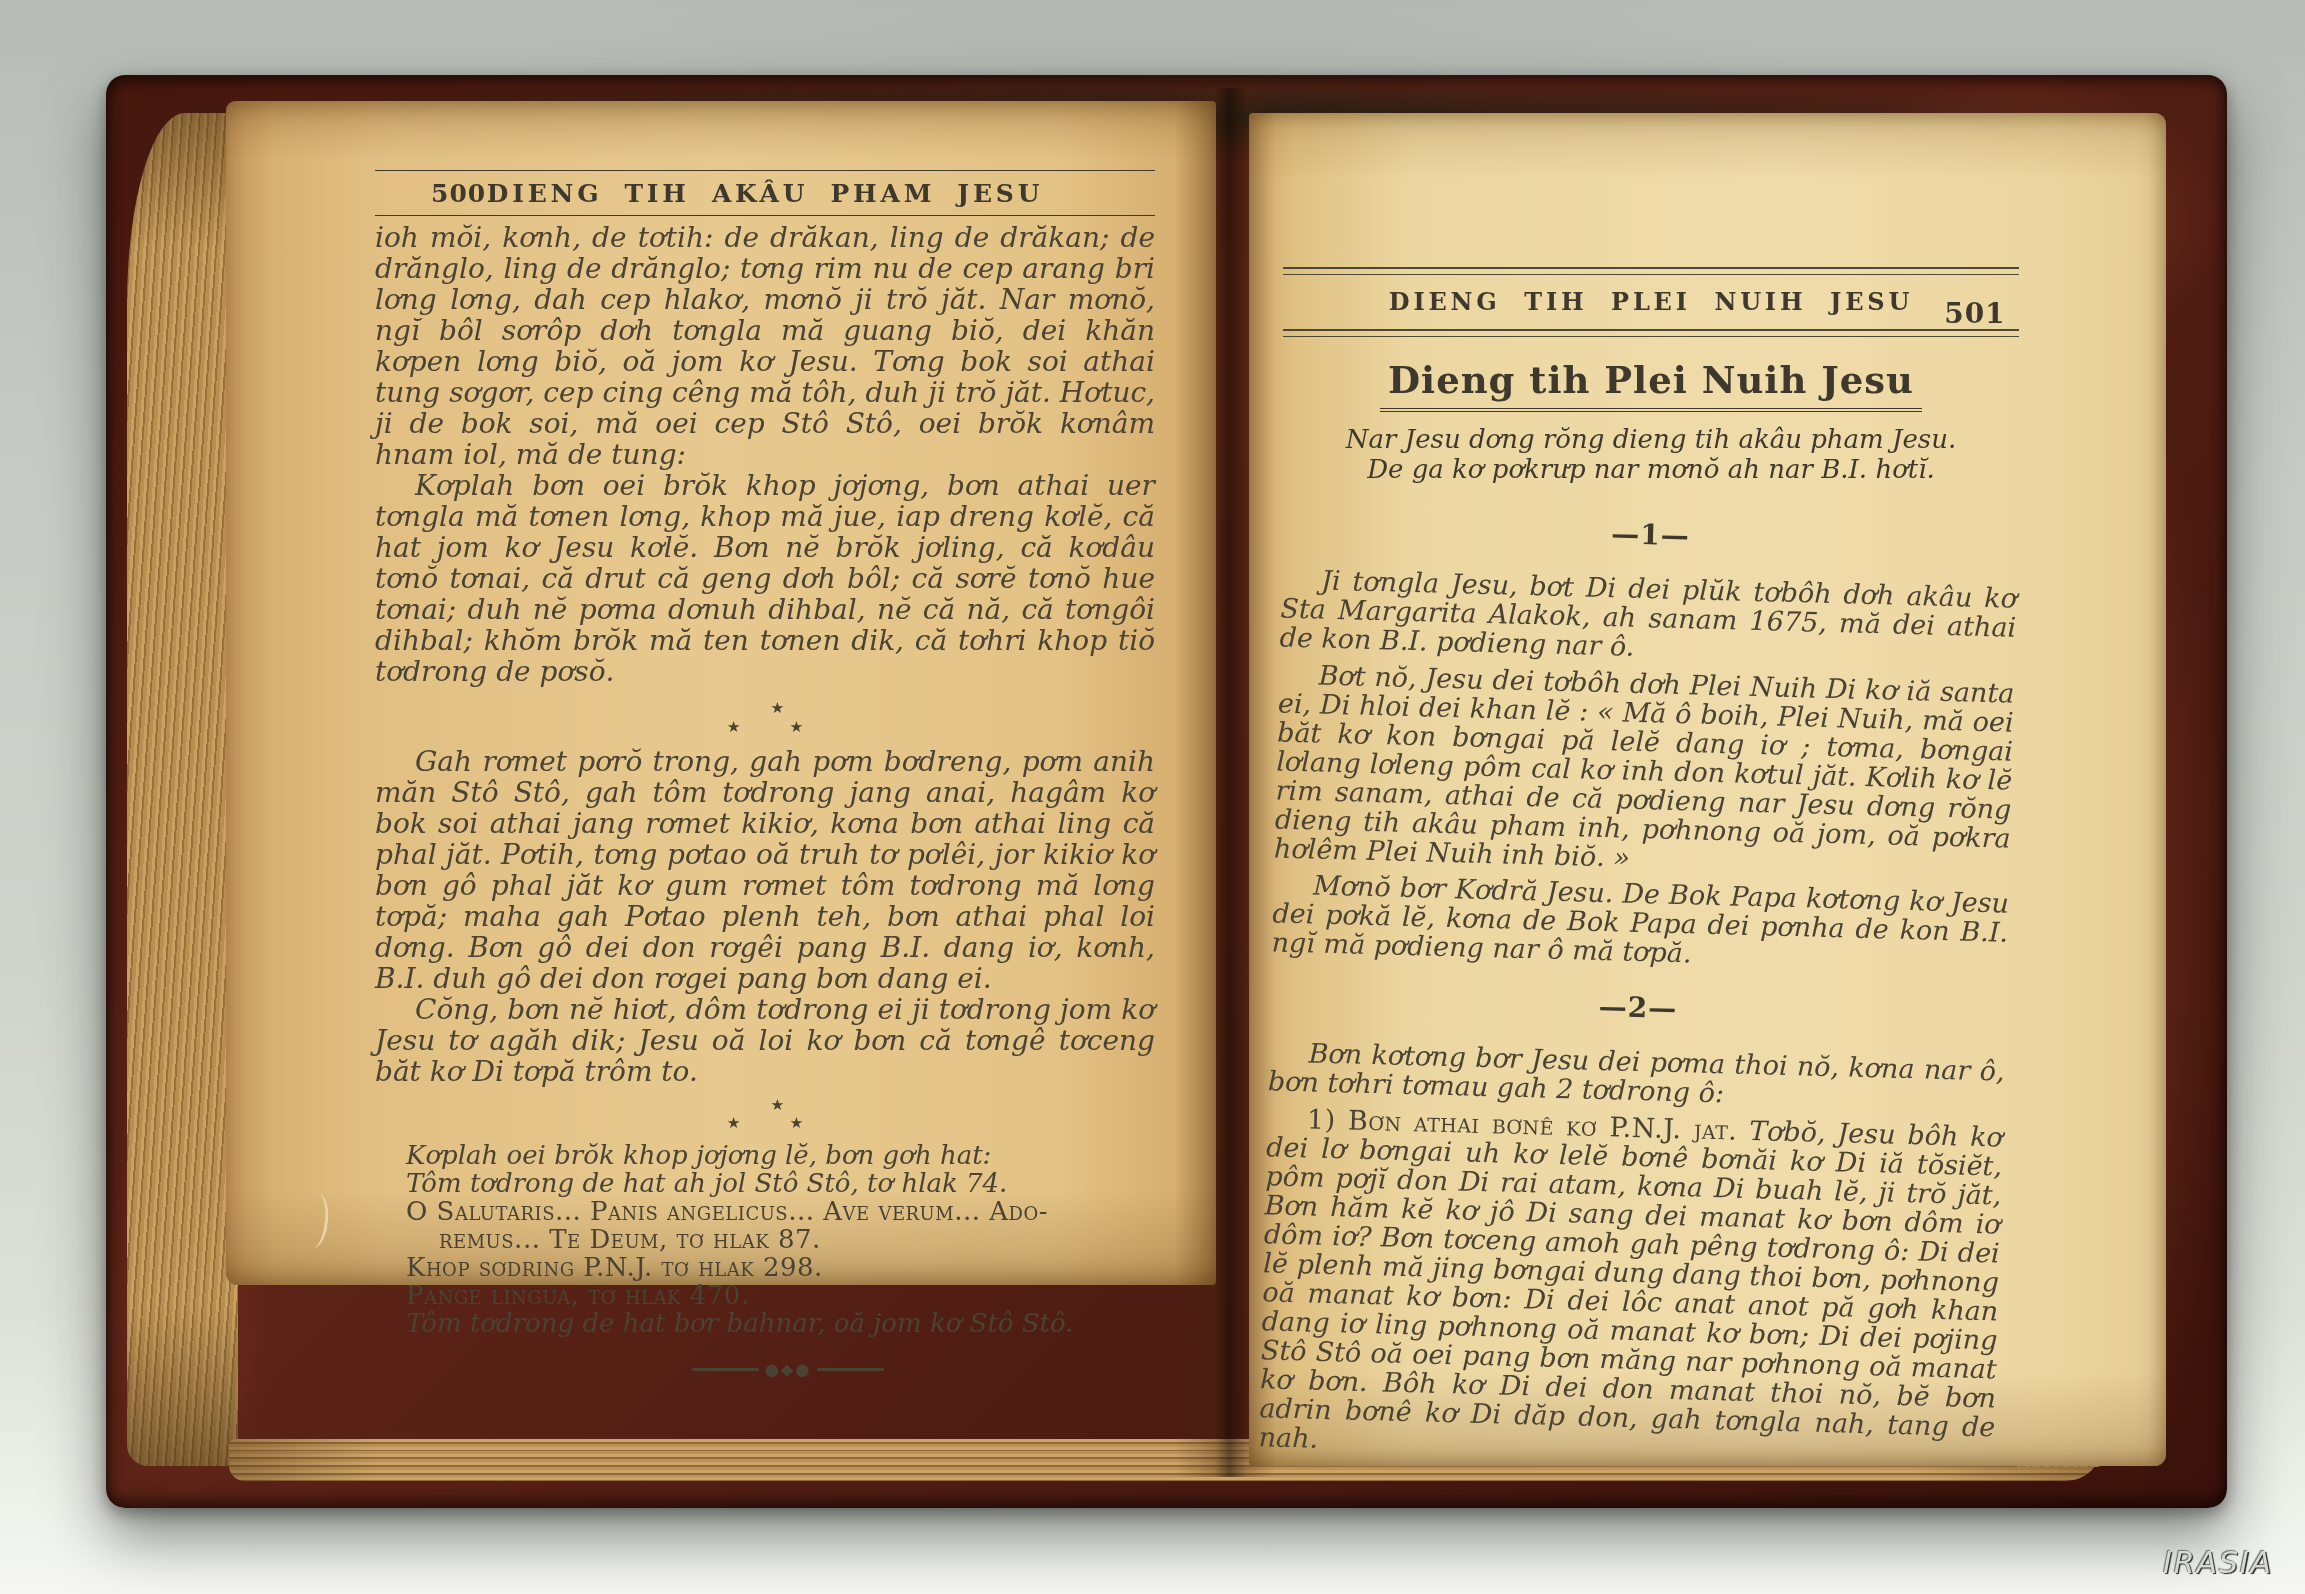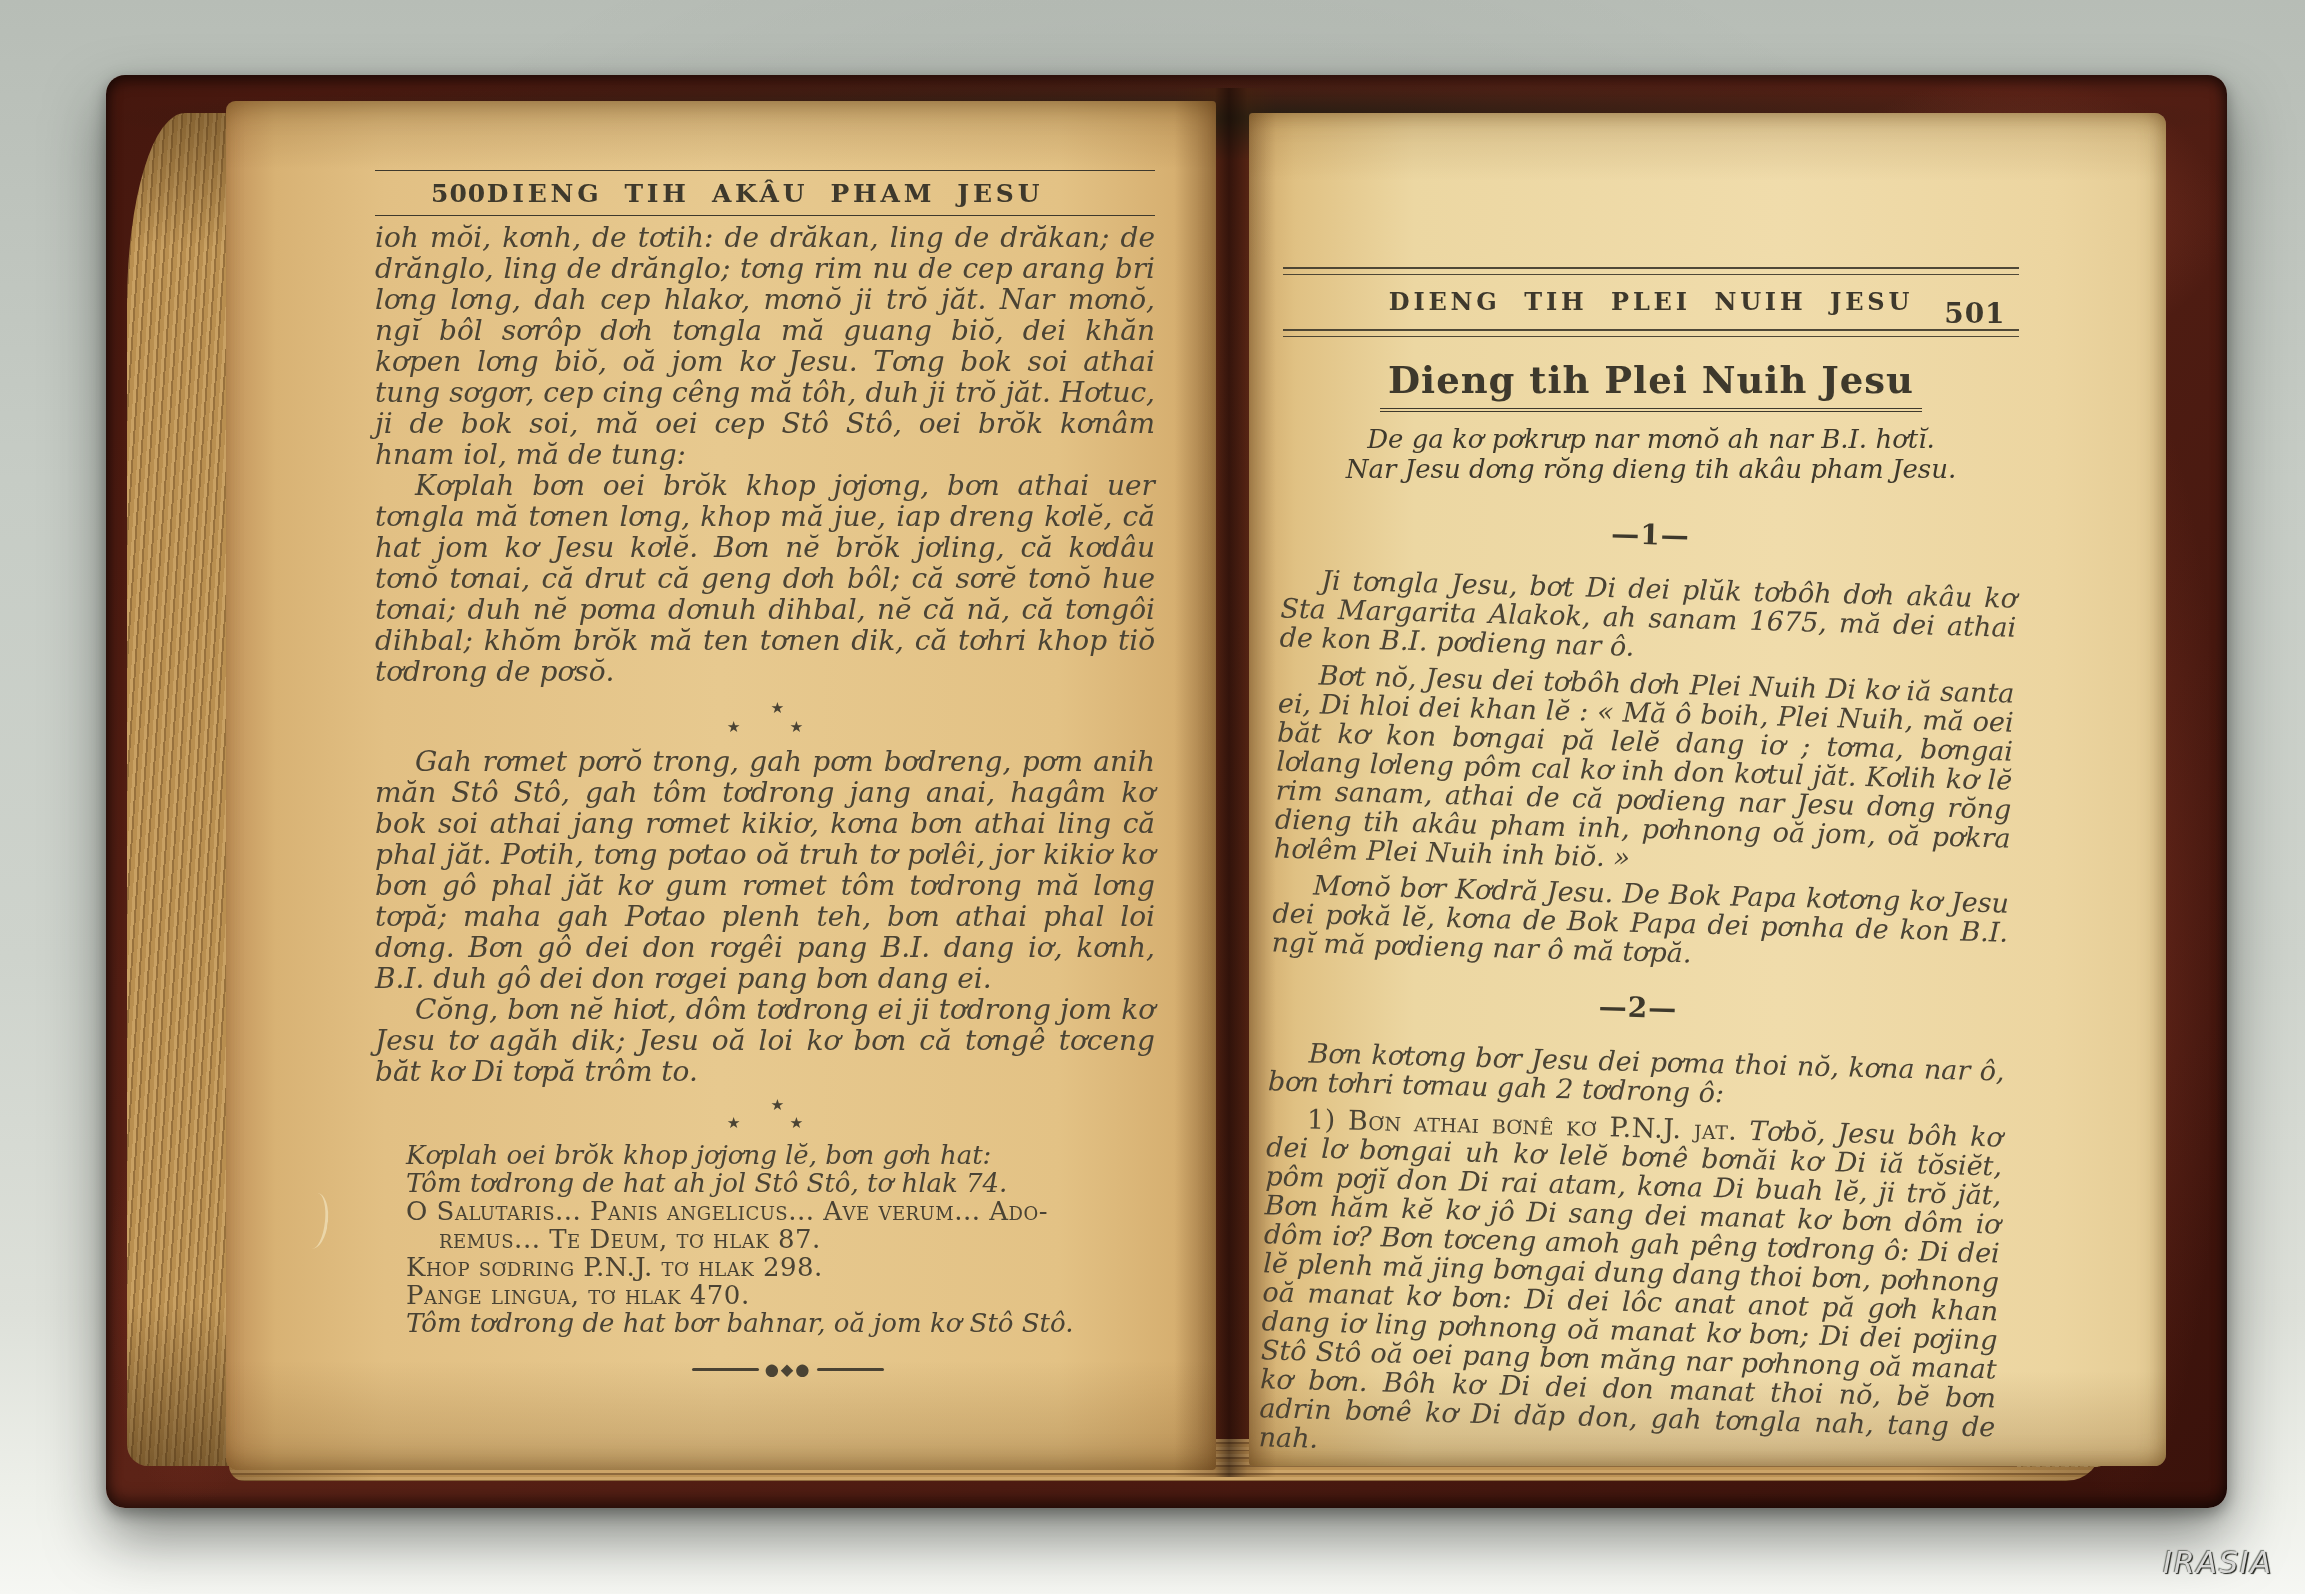--- a/index.html
+++ b/index.html
@@ -43,21 +43,21 @@
   .fore-edges-right{
     position:absolute;left:2017px;top:134px;width:108px;height:1333px;z-index:2;
     border-radius:0 48px 29px 0 / 0 154px 58px 0;
     background:
       linear-gradient(180deg, rgba(90,60,25,.35) 0%, rgba(0,0,0,0) 12%, rgba(0,0,0,0) 86%, rgba(80,52,20,.45) 100%),
       repeating-linear-gradient(88deg,#e3c38a 0 3.8px,#b68e52 3.8px 5.8px,#d4ad6e 5.8px 9.6px);
   }
   
   .page{position:absolute;z-index:3;}
   .left-page{
-    left:226px;top:101px;width:990px;height:1369px;border-radius:9.6px 3.8px 3.8px 11.5px;
+    left:226px;top:101px;width:990px;height:1184px;border-radius:9.6px 3.8px 3.8px 11.5px;
     background:
       linear-gradient(180deg, rgba(120,80,30,.28) 0%, rgba(0,0,0,0) 5%, rgba(0,0,0,0) 92%, rgba(120,80,30,.3) 100%),
       linear-gradient(90deg,#c1935a 0%,#d8b274 5%,#e2c084 16%,#e7c98f 50%,#e3c285 84%,#d6af70 96%,#c79c5d 100%);
     box-shadow:inset 0 15.4px 27px -13.4px rgba(90,55,15,.55), inset 0 -17.3px 27px -13.4px rgba(90,55,15,.55);
   }
   .right-page{
     left:1249px;top:113px;width:917px;height:1353px;border-radius:3.8px 11.5px 11.5px 3.8px;
     background:
       linear-gradient(180deg, rgba(130,90,35,.22) 0%, rgba(0,0,0,0) 5%, rgba(0,0,0,0) 93%, rgba(120,80,30,.28) 100%),
       linear-gradient(90deg,#cda668 0%,#e0c183 5%,#ecd7a2 18%,#f0dcab 58%,#ecd5a0 88%,#e4cb94 100%);
@@ -186,22 +186,22 @@
       <div class="double-rule"></div>
       <div class="rp-header-row">
         <span>DIENG TIH PLEI NUIH JESU</span>
         <span class="pgnum">501</span>
       </div>
       <div class="double-rule"></div>
 
       <div class="rp-title">Dieng tih Plei Nuih Jesu</div>
 
       <div class="rp-subtitle">
+        <div>Nar Jesu dơng rŏng dieng tih akâu pham Jesu.</div>
         <div>De ga kơ pơkrưp nar mơnŏ ah nar B.I. hơtĭ.</div>
-        <div>Nar Jesu dơng rŏng dieng tih akâu pham Jesu.</div>
       </div>
 
       <div class="rp-body">
         <div class="section-marker">—1—</div>
 
         <p class="indent">Ji tơngla Jesu, bơt Di dei plŭk tơbôh dơh akâu kơ Sta Margarita Alakok, ah sanam 1675, mă dei athai de kon B.I. pơdieng nar ô.</p>
         <p class="indent gap">Bơt nŏ, Jesu dei tơbôh dơh Plei Nuih Di kơ iă santa ei, Di hloi dei khan lĕ : « Mă ô boih, Plei Nuih, mă oei băt kơ kon bơngai pă lelĕ dang iơ ; tơma, bơngai lơlang lơleng pôm cal kơ inh don kơtul jăt. Kơlih kơ lĕ rim sanam, athai de că pơdieng nar Jesu dơng rŏng dieng tih akâu pham inh, pơhnong oă jom, oă pơkra hơlêm Plei Nuih inh biŏ. »</p>
         <p class="indent gap">Mơnŏ bơr Kơdră Jesu. De Bok Papa kơtơng kơ Jesu dei pơkă lĕ, kơna de Bok Papa dei pơnha de kon B.I. ngĭ mă pơdieng nar ô mă tơpă.</p>
 
         <div class="section-marker">—2—</div>

